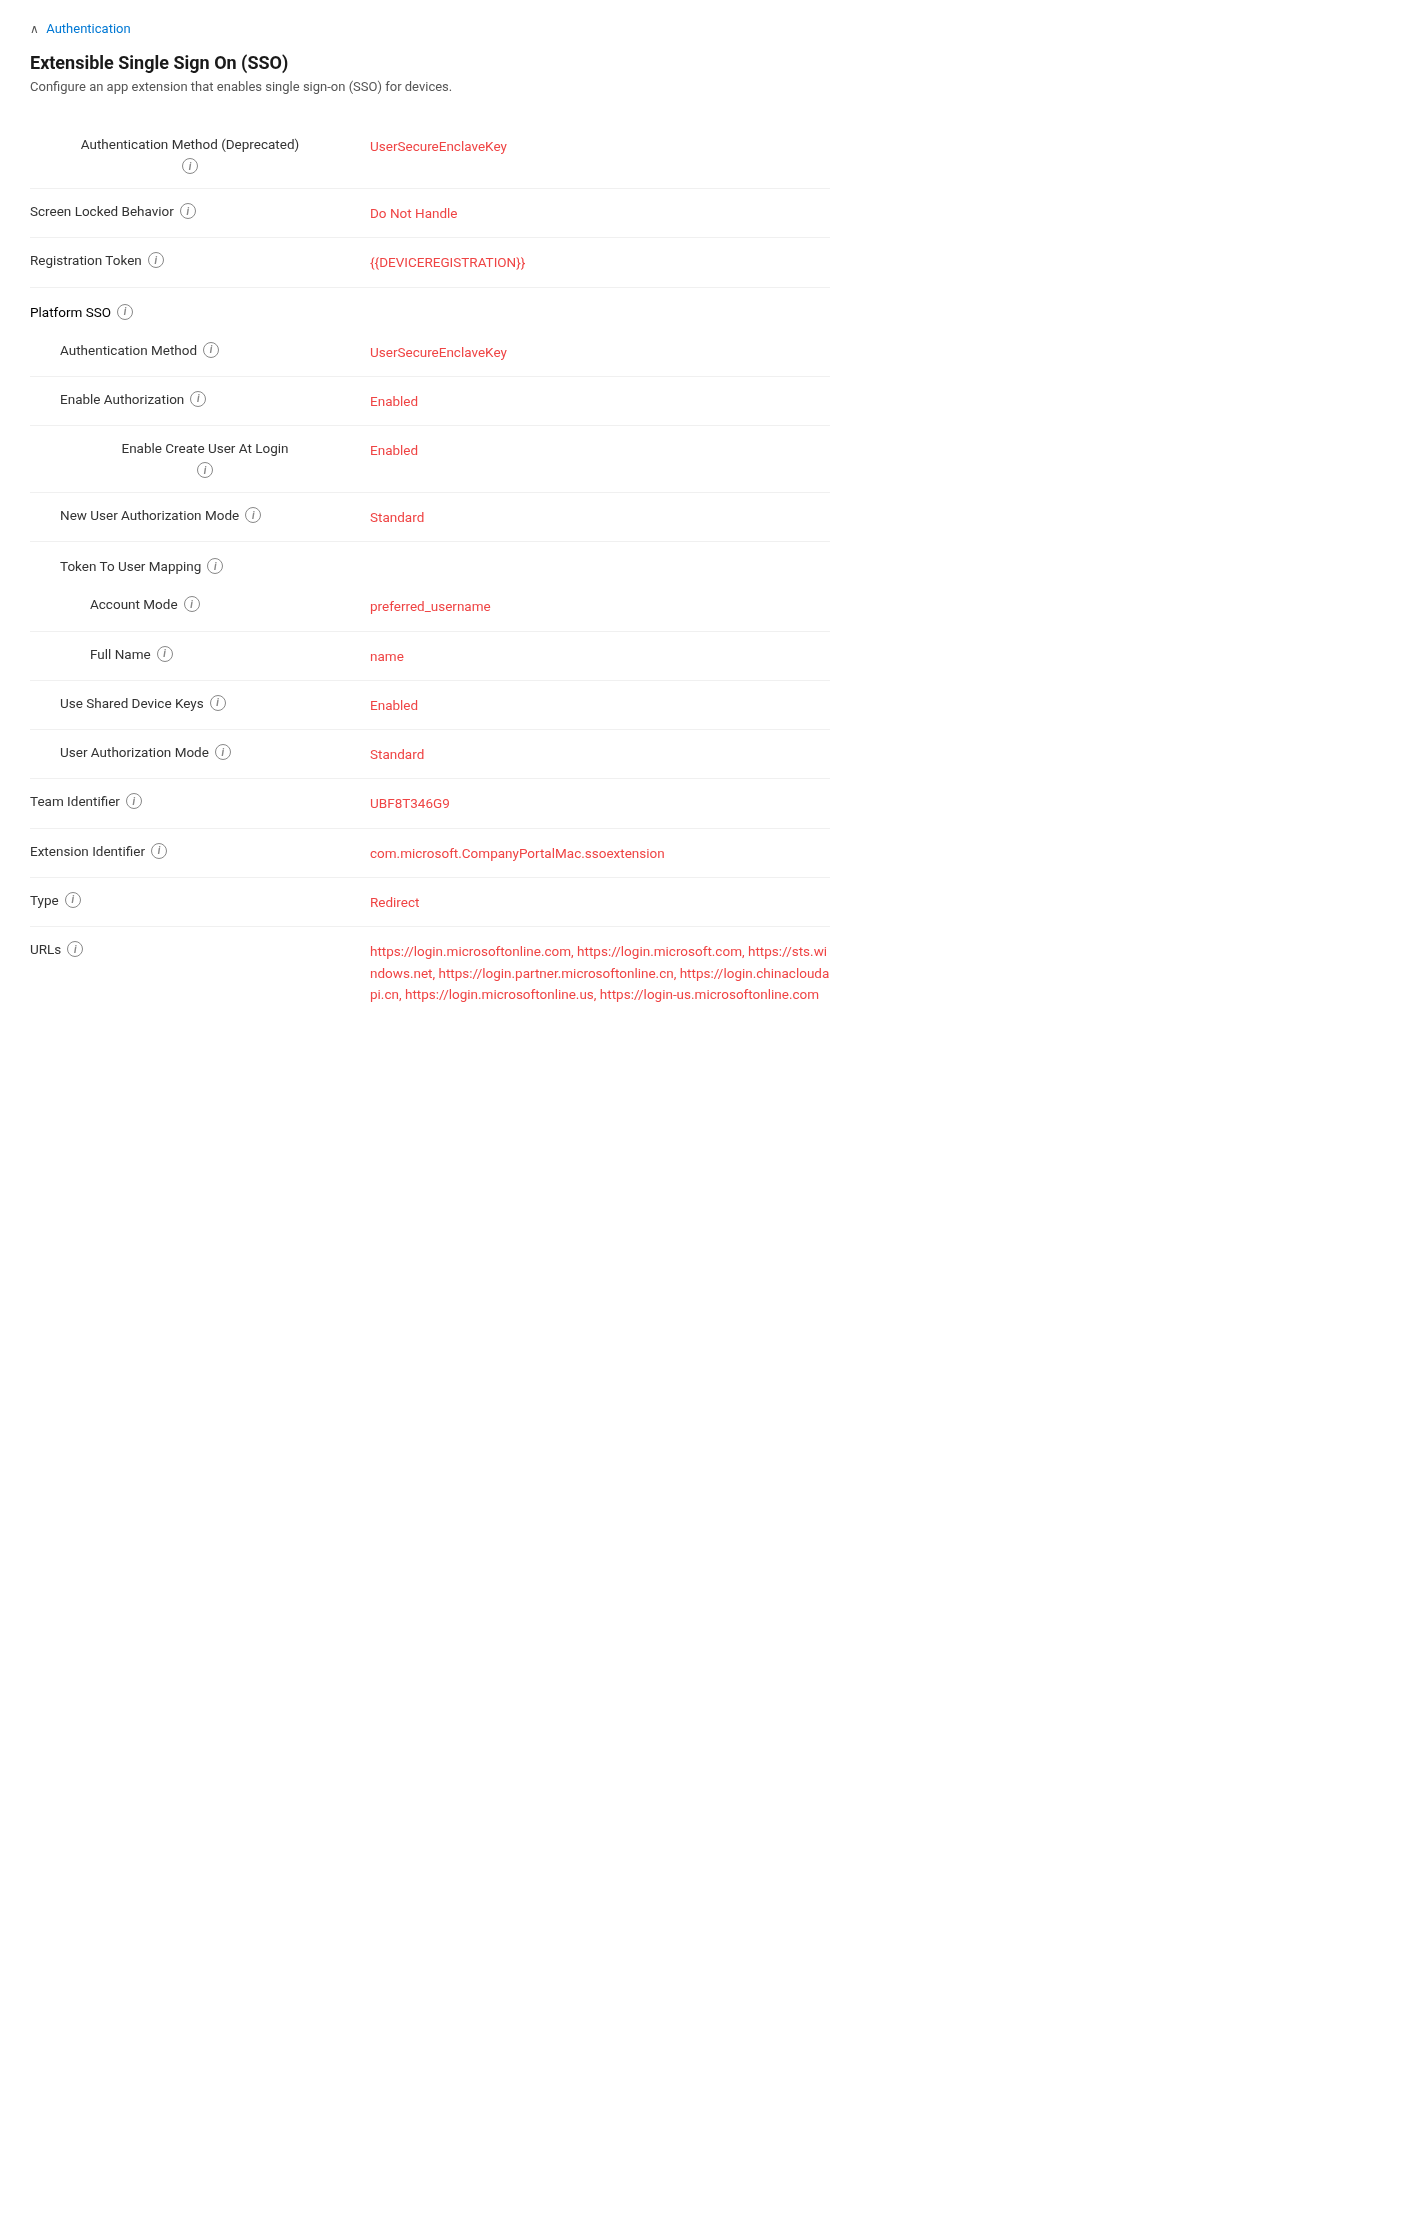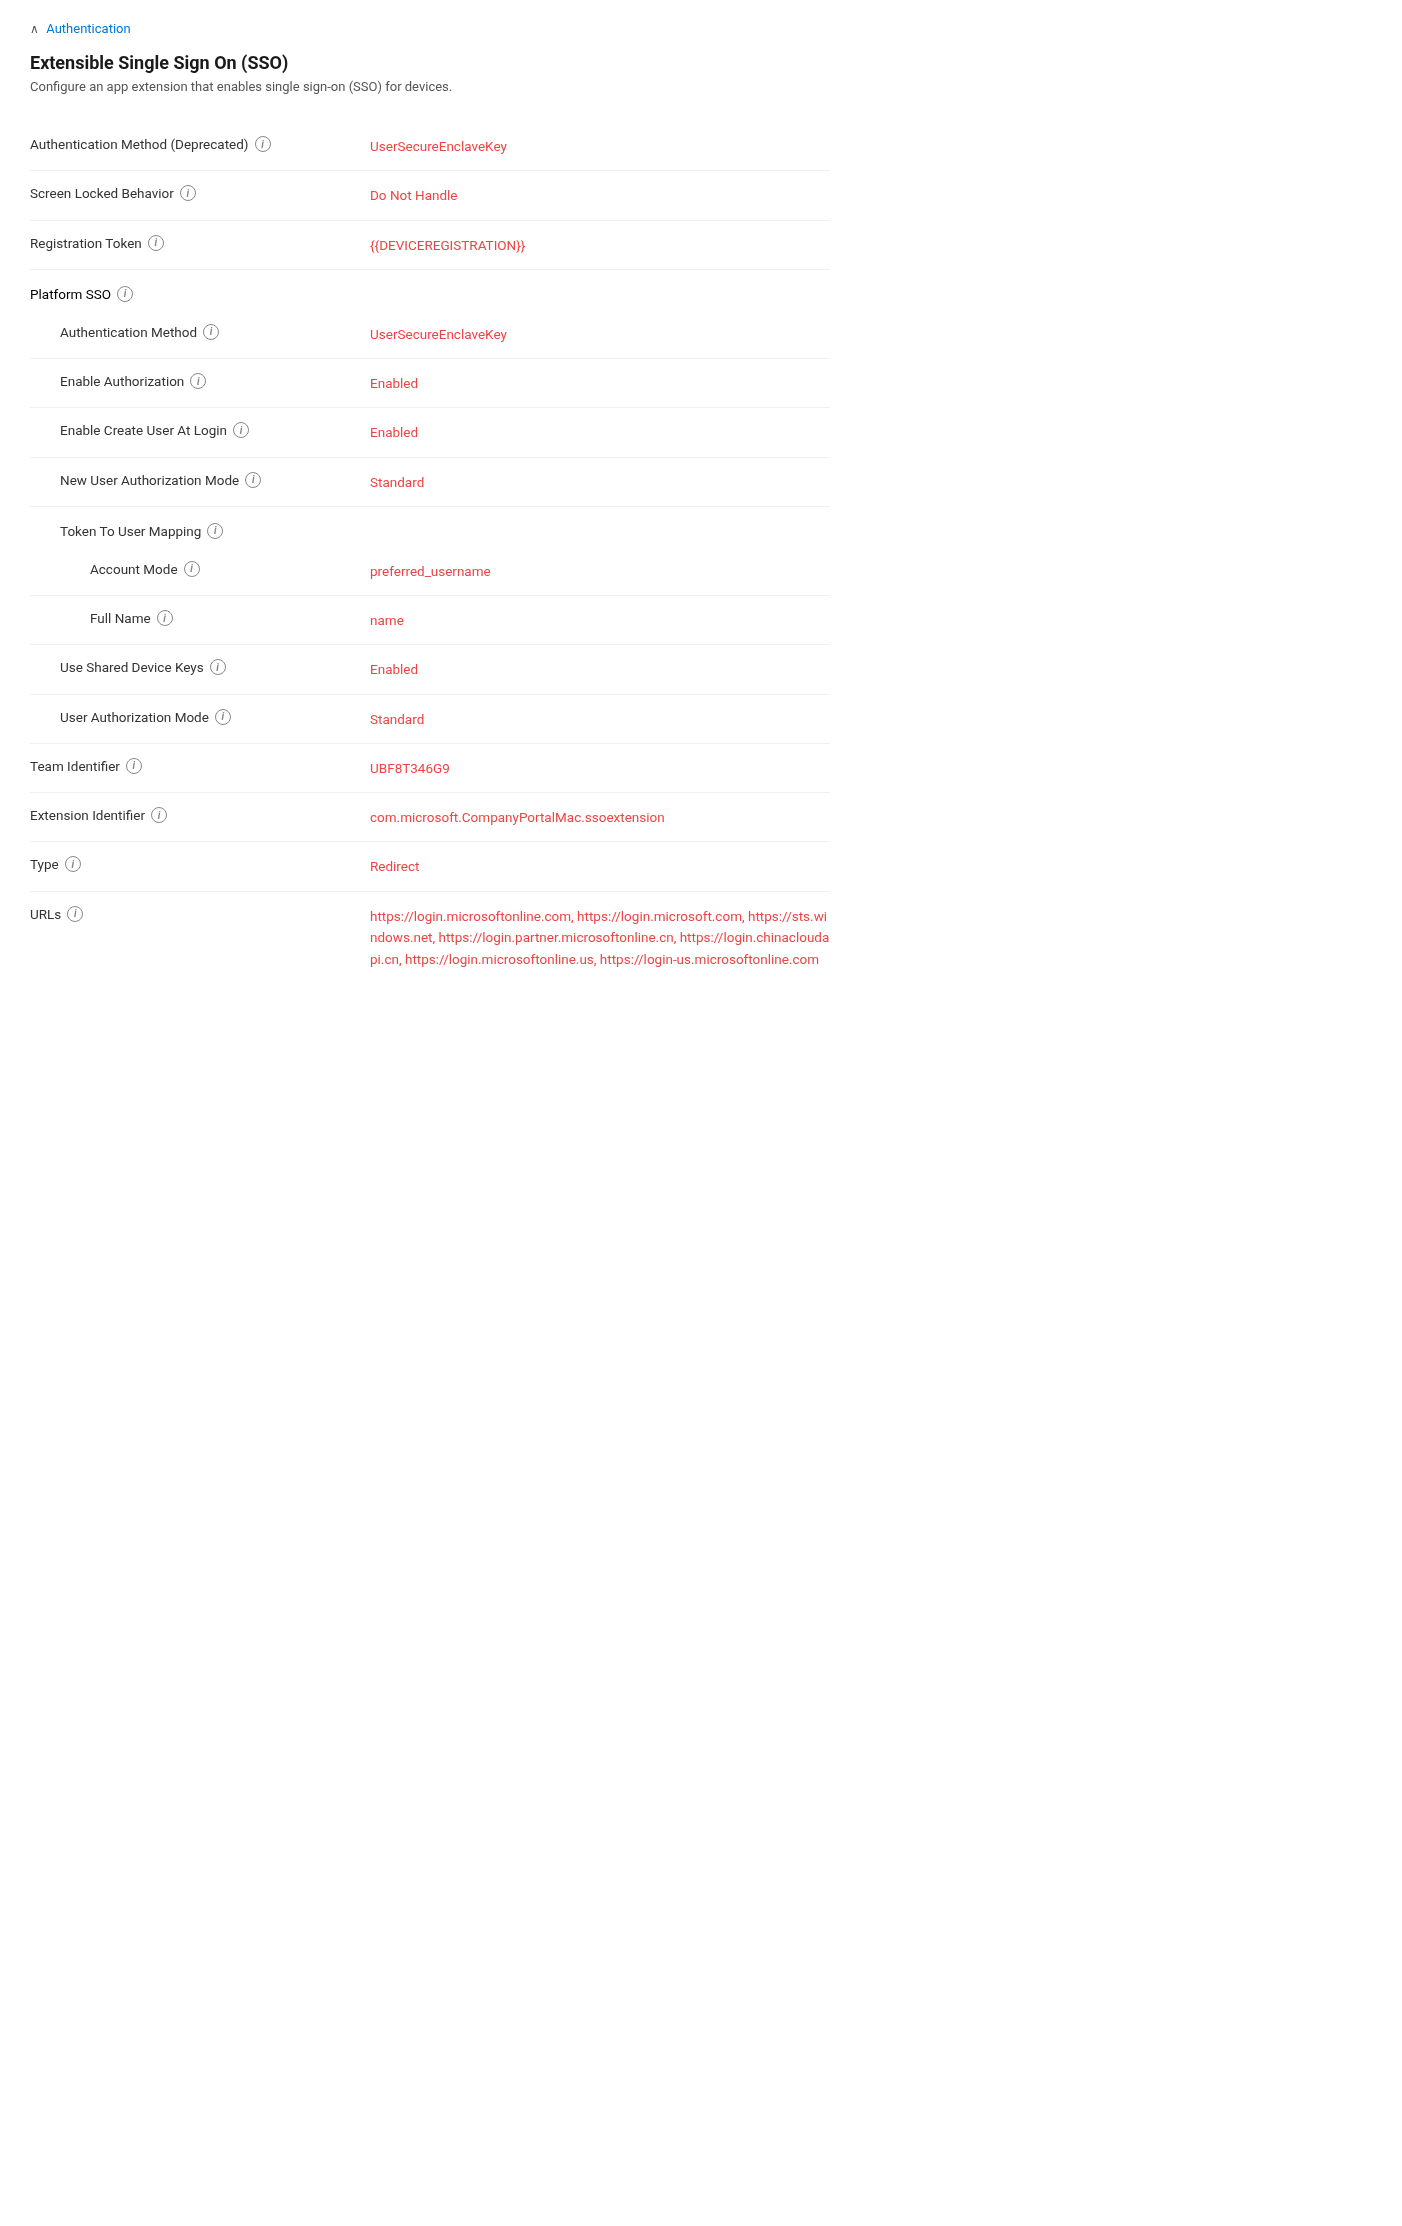--- a/index.html
+++ b/index.html
@@ -132,21 +132,21 @@
   <a href="#" class="breadcrumb-link">Authentication</a>
 </div>
 
 <div style="margin-top: 16px;">
   <h1 class="page-title">Extensible Single Sign On (SSO)</h1>
   <p class="page-subtitle">Configure an app extension that enables single sign-on (SSO) for devices.</p>
 </div>
 
 <div id="fields-container">
 <div class="field-row ">
-      <div class="field-label-col" style="width: 340px; min-width: 340px;">
+      <div class="field-label-col" style="width: 340px; min-width: 340px; flex-direction: column;">
         <span class="field-label">Authentication Method (Deprecated)</span>
         <span class="info-icon">i</span>
       </div>
       <div class="field-value-col">UserSecureEnclaveKey</div>
     </div>
     <div class="field-row ">
       <div class="field-label-col" style="width: 340px; min-width: 340px;">
         <span class="field-label">Screen Locked Behavior</span>
         <span class="info-icon">i</span>
       </div>
@@ -171,21 +171,21 @@
       <div class="field-value-col">UserSecureEnclaveKey</div>
     </div>
     <div class="field-row indent-1">
       <div class="field-label-col" style="width: 310px; min-width: 310px;">
         <span class="field-label">Enable Authorization</span>
         <span class="info-icon">i</span>
       </div>
       <div class="field-value-col">Enabled</div>
     </div>
     <div class="field-row indent-1">
-      <div class="field-label-col" style="width: 310px; min-width: 310px;">
+      <div class="field-label-col" style="width: 310px; min-width: 310px; flex-direction: column;">
         <span class="field-label">Enable Create User At Login</span>
         <span class="info-icon">i</span>
       </div>
       <div class="field-value-col">Enabled</div>
     </div>
     <div class="field-row indent-1">
       <div class="field-label-col" style="width: 310px; min-width: 310px;">
         <span class="field-label">New User Authorization Mode</span>
         <span class="info-icon">i</span>
       </div>

